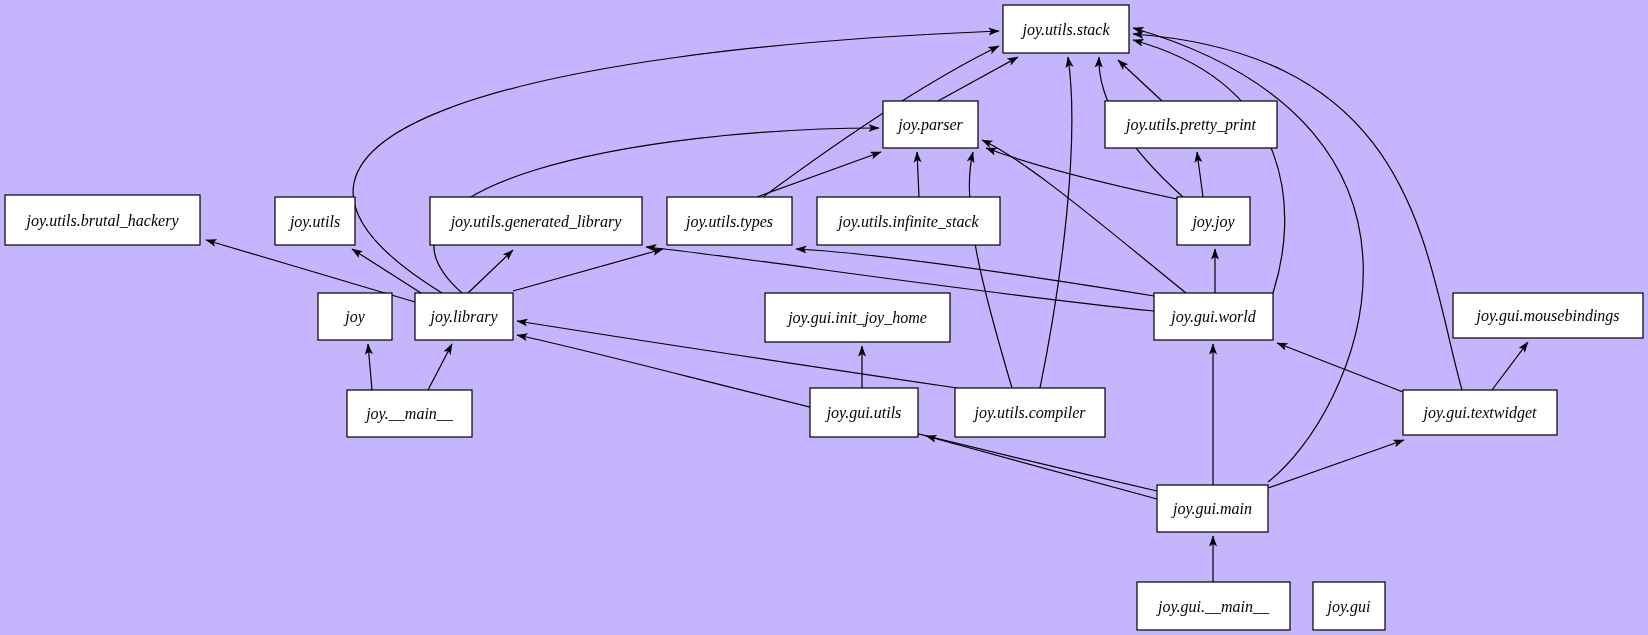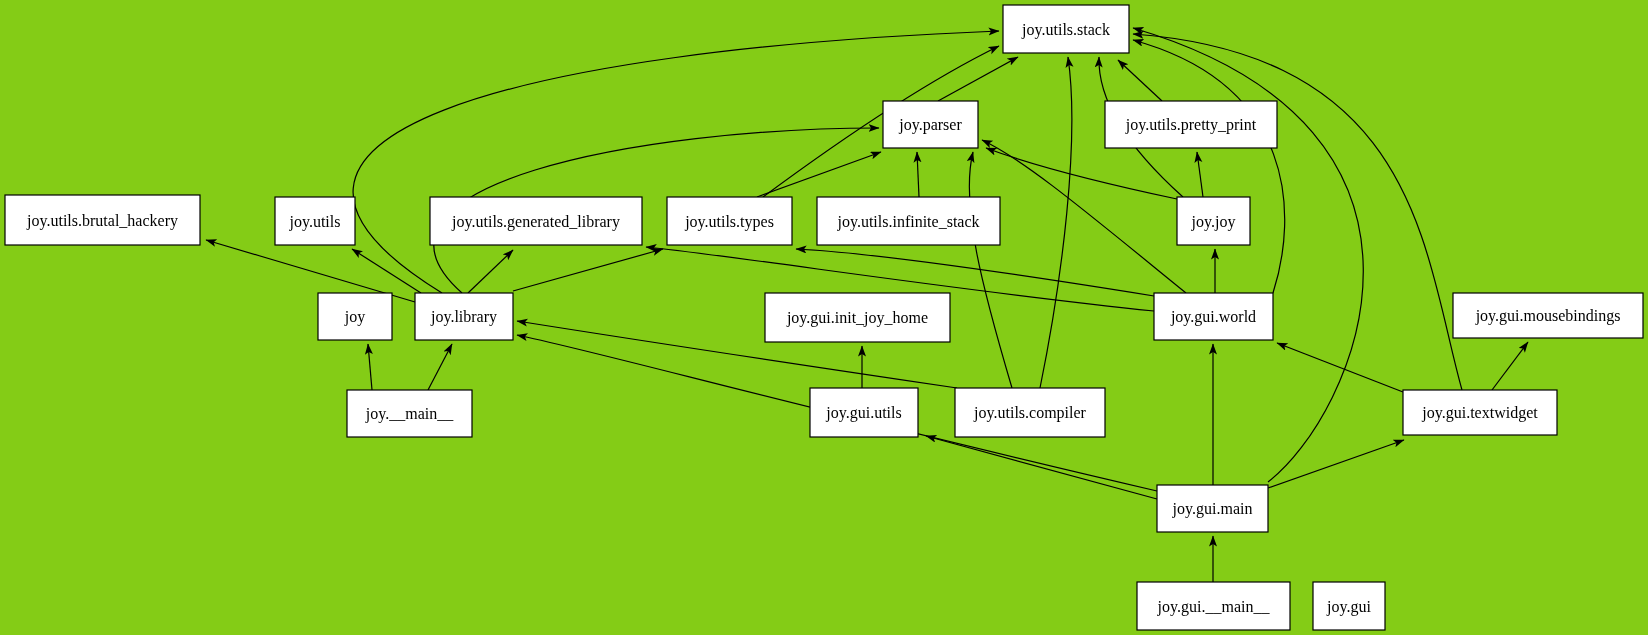--- a/index.html
+++ b/index.html
@@ -1,17 +1,17 @@
 <!DOCTYPE html>
 <html><head>
 <meta charset="utf-8">
 <style>
   html,body{margin:0;padding:0;background:#ffffff;}
-  #stage{position:relative;width:1648px;height:635px;background:#84cc16;overflow:hidden;
-         font-family:"Liberation Serif","DejaVu Serif",serif;}
+  #stage{position:relative;width:1648px;height:635px;background:#c4b5fd;overflow:hidden;
+         font-family:"Liberation Serif","DejaVu Serif",serif;font-style:italic;}
   svg{display:block}
   .node-rect{fill:#ffffff;stroke:#000000;stroke-width:1.2px;}
   .node-label{font-family:"Liberation Serif","DejaVu Serif",serif;font-size:16px;fill:#000000;
               text-anchor:middle;}
   .edge-path{fill:none;stroke:#000000;stroke-width:1.2px;}
 </style>
 </head>
 <body>
 
 <div id="stage">

